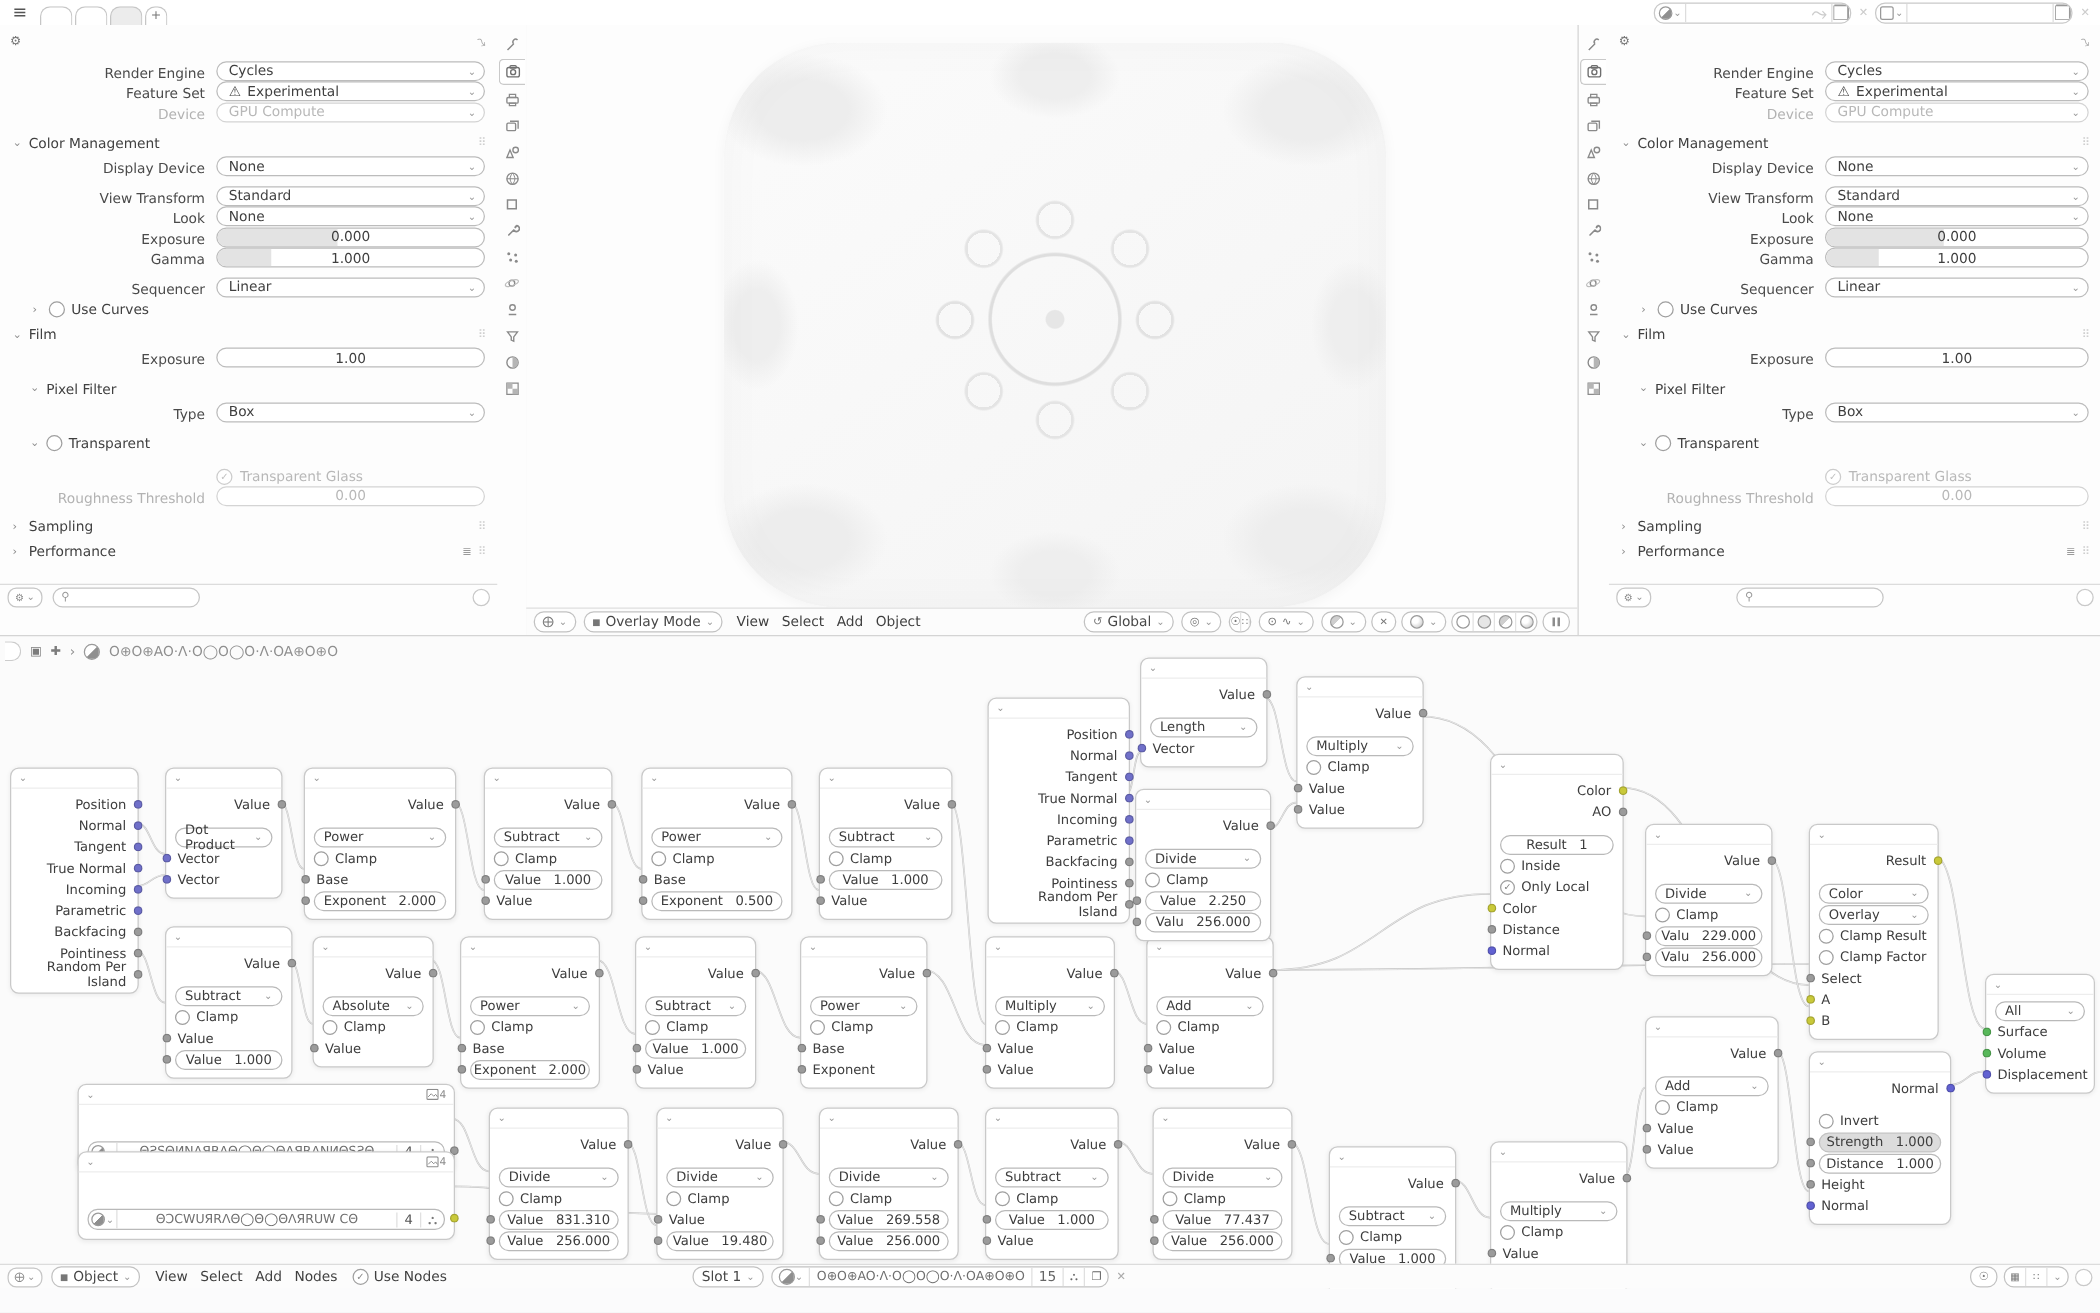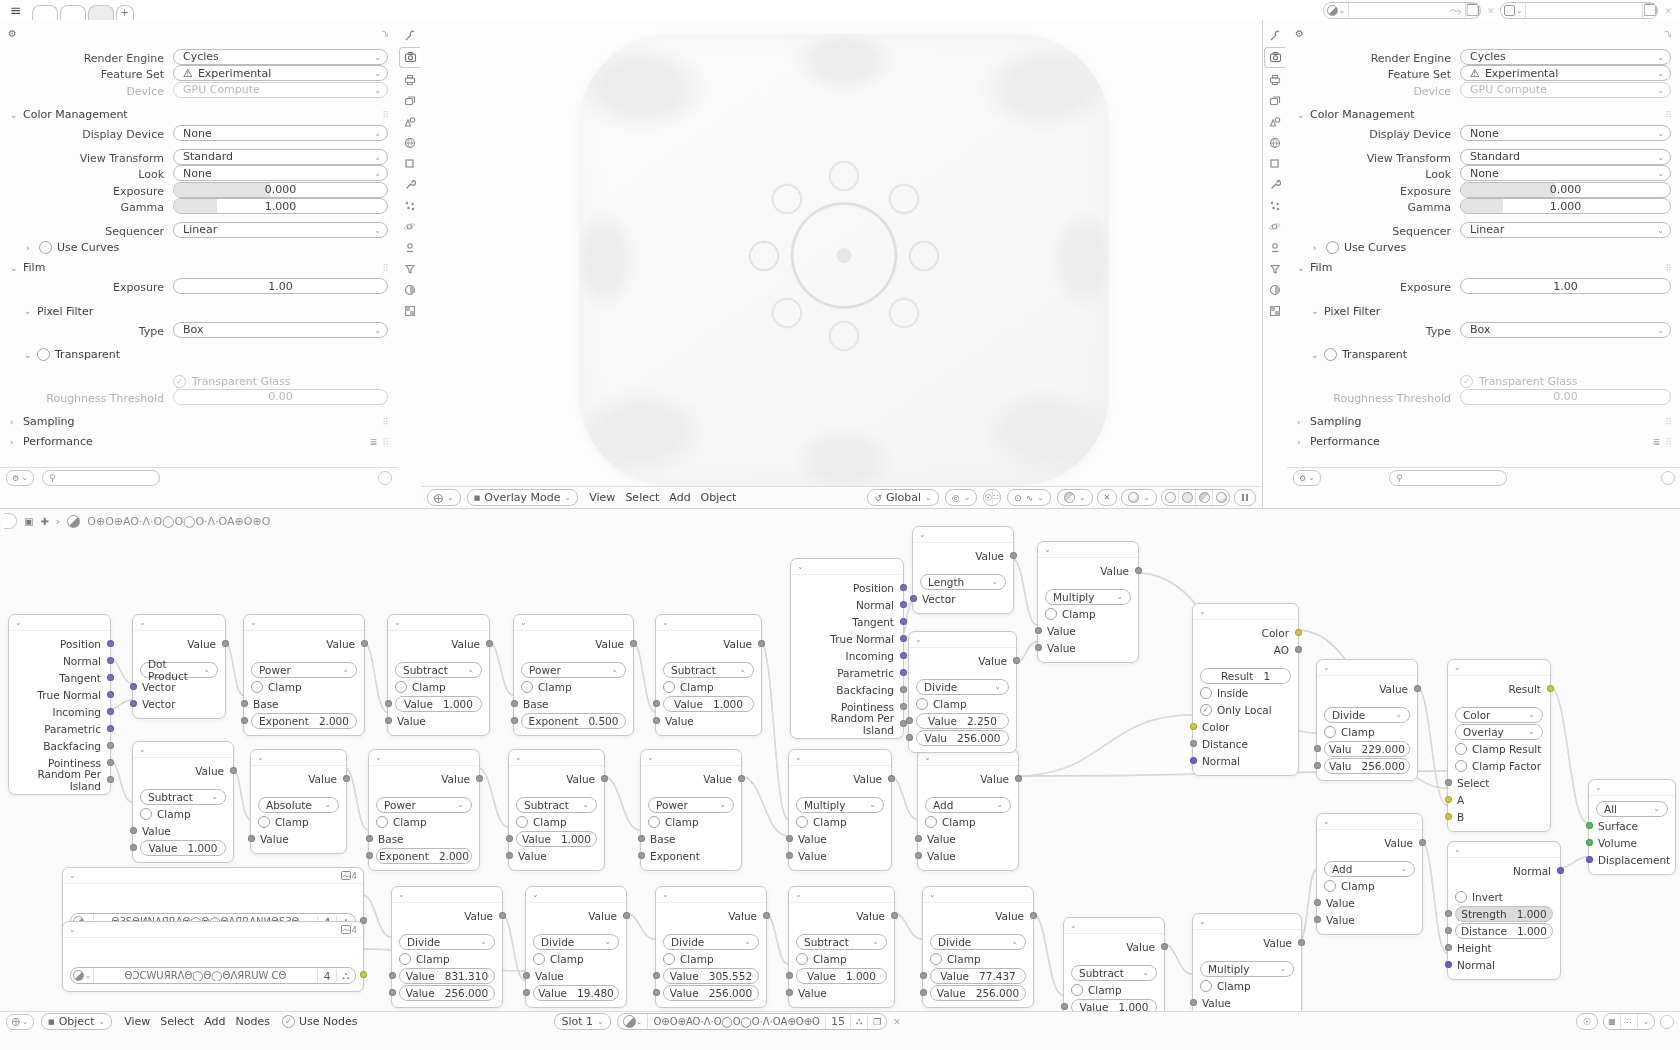--- a/index.html
+++ b/index.html
@@ -1729,21 +1729,21 @@
               </div>
             </div>
             <div class="nrow">
               <span class="ncheck"></span>
               <span>Clamp</span>
             </div>
             <div class="nrow">
               <span class="sock sl" style="background:#9b9b9b"></span>
               <div class="nfld">
                 <span>Value</span>
-                <span>305.552</span>
+                <span>269.558</span>
               </div>
             </div>
             <div class="nrow">
               <span class="sock sl" style="background:#9b9b9b"></span>
               <div class="nfld">
                 <span>Value</span>
                 <span>256.000</span>
               </div>
             </div>
           </div>

